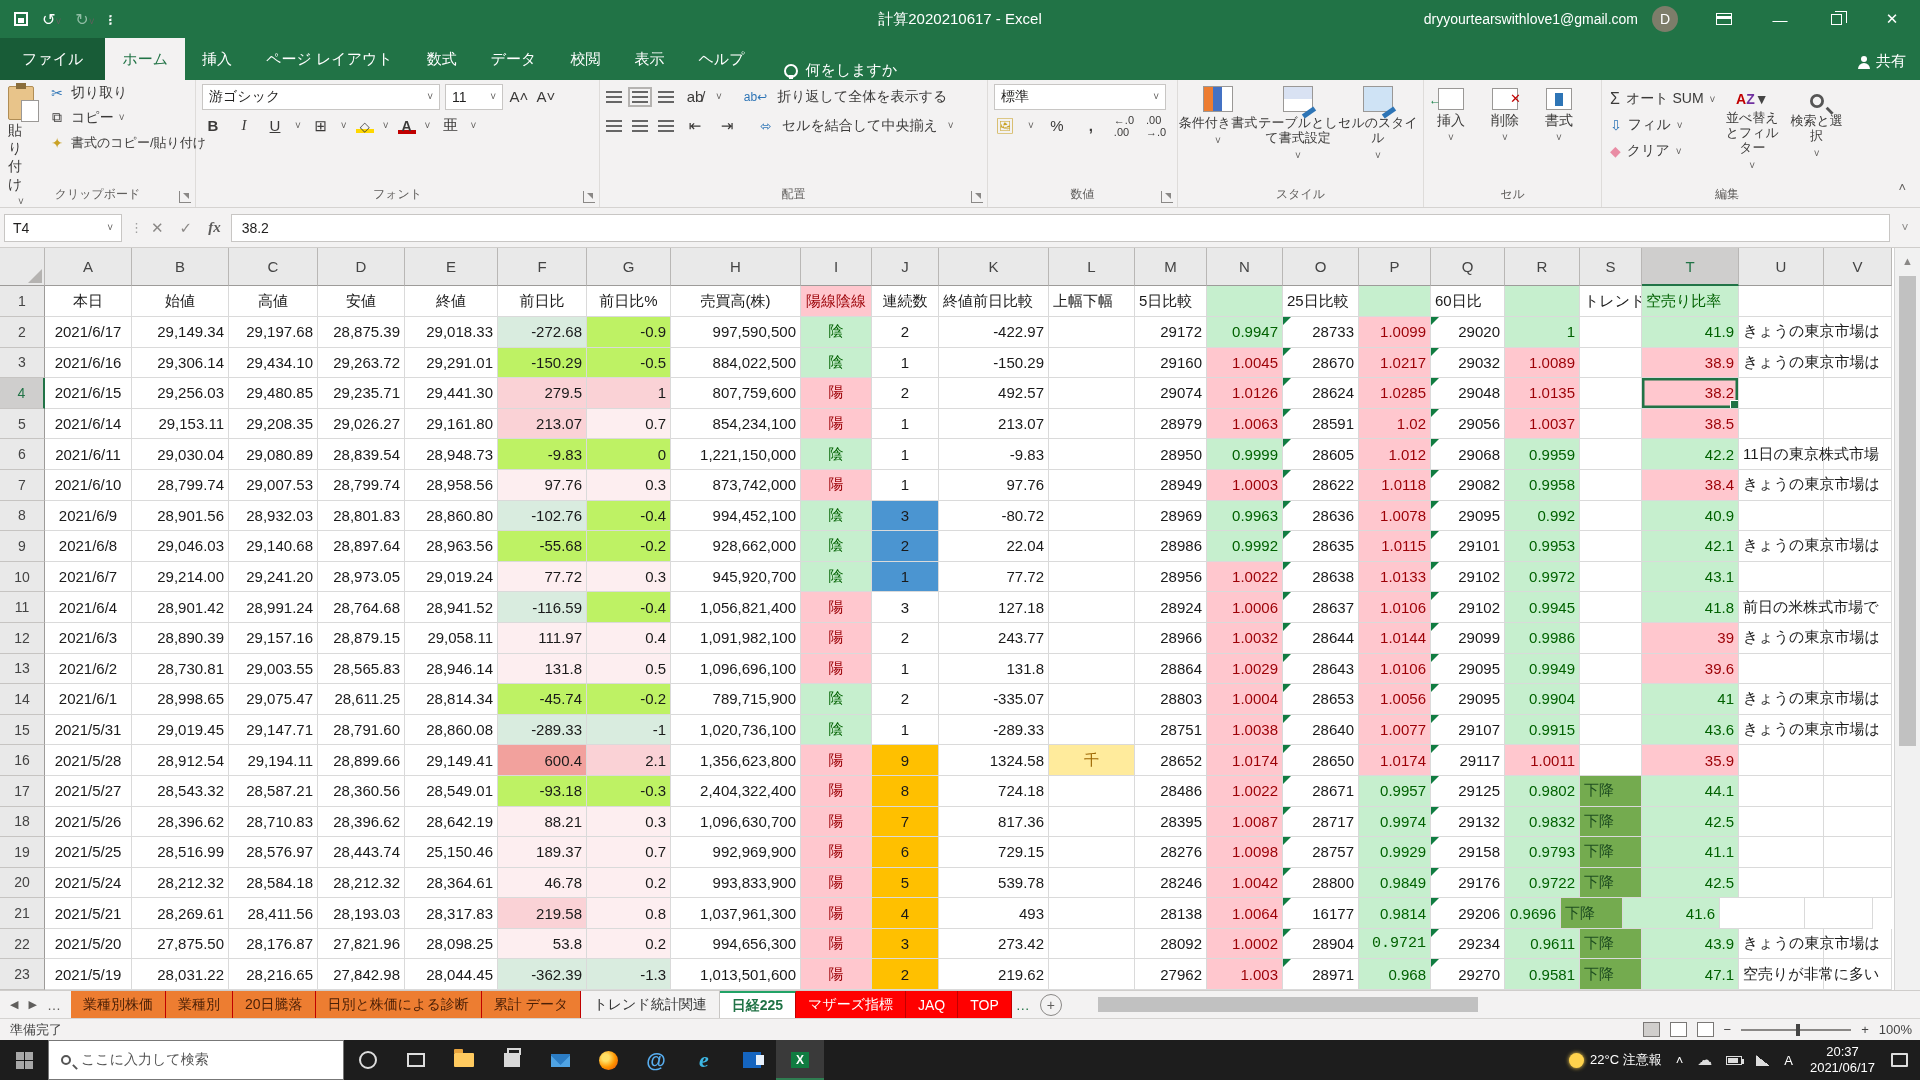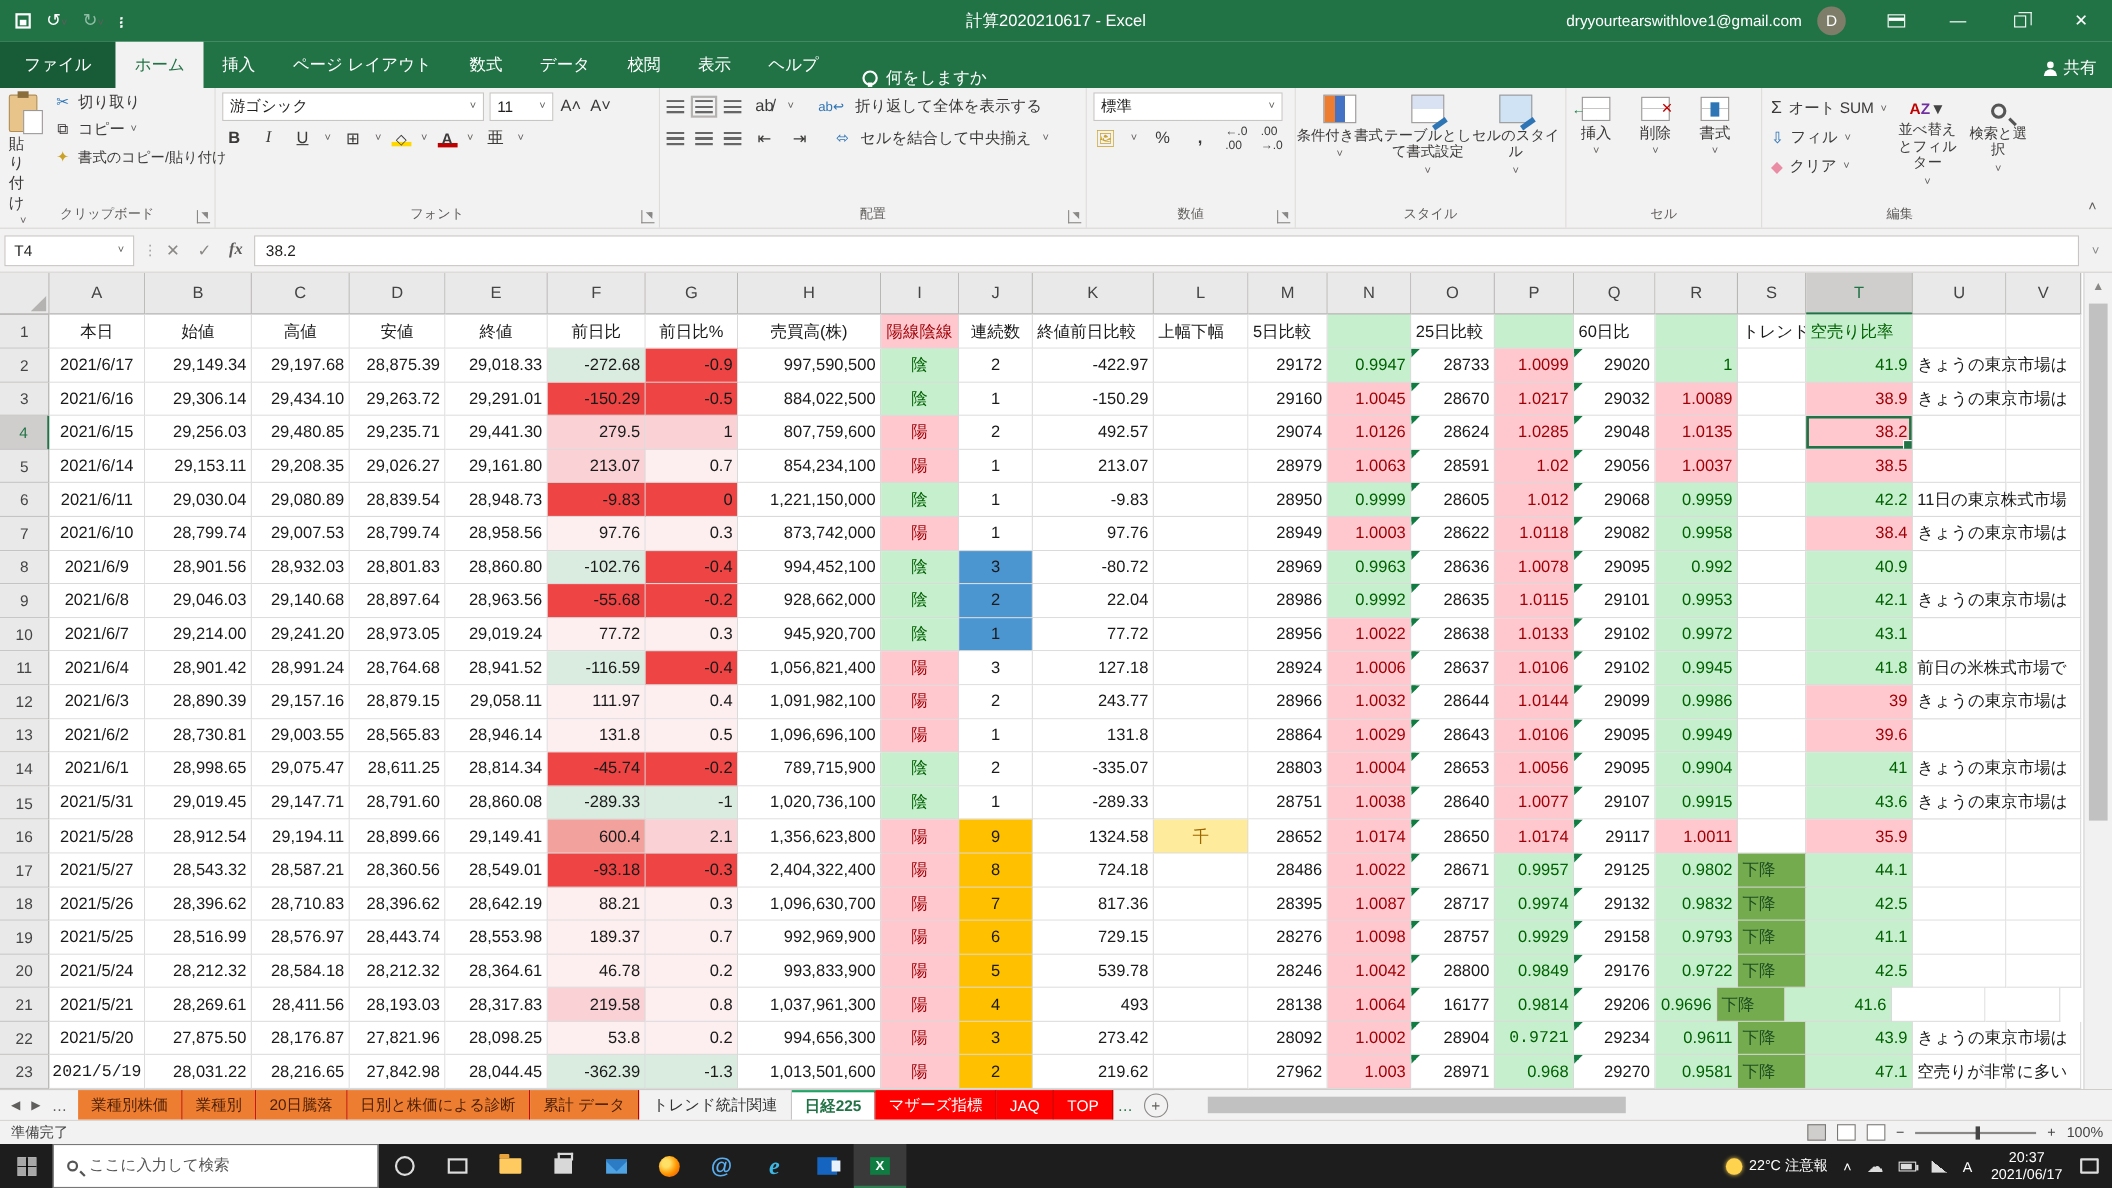--- a/index.html
+++ b/index.html
@@ -101,21 +101,21 @@
   .rh { background:#e9e9e9; border-right:1px solid #9d9b99; border-bottom:1px solid #c6c4c2;
     color:#444; font-size:14px; display:flex; align-items:center; justify-content:center; }
   .rh.hl { background:#cfcecd; color:#217346; border-right:2px solid #217346; }
   .cell { border-right:1px solid #dadada; border-bottom:1px solid #dadada; font-size:15px; color:#1a1a1a;
     display:flex; align-items:center; padding:0 4px; background:#fff; position:relative; white-space:nowrap; overflow:hidden; }
   .cell.a-c { justify-content:center; } .cell.a-r { justify-content:flex-end; } .cell.a-l { justify-content:flex-start; }
   .cell.ovf { overflow:visible; z-index:2; }
   .s-g  { background:#c6efce; color:#006100; }
   .s-p  { background:#ffc7ce; color:#9c0006; }
   .s-gf { background:#c6efce; }
-  .s-gn1{ background:#ef4444; } .s-gn2{ background:#d9ecdf; }
+  .s-gn1{ background:#bef264; } .s-gn2{ background:#d9ecdf; }
   .s-pk1{ background:#fdeef0; } .s-pk2{ background:#fad2d6; } .s-pk3{ background:#f2a19d; }
   .s-blue{ background:#4b95d1; color:#1a1a1a; }
   .s-org { background:#ffc000; color:#1a1a1a; }
   .s-yel { background:#ffeb9c; color:#9c6500; justify-content:center !important; }
   .s-dg  { background:#74ab4f; color:#1e4d21; }
   .tri::before { content:""; position:absolute; top:0; left:0; border:4px solid transparent;
     border-top-color:#107c41; border-left-color:#107c41; }
   .cell.sel { box-shadow: inset 0 0 0 2.5px #217346; z-index:3; }
   .cell.sel::after { content:""; position:absolute; right:-1px; bottom:-1px; width:7px; height:7px;
     background:#217346; border:1px solid #fff; }
@@ -907,21 +907,21 @@
         <div class="cell a-r s-g" style="width: 97px;">42.5</div>
         <div class="cell a-l" style="width: 85px;"></div>
         <div class="cell a-l" style="width: 68px;"></div>
       </div>
       <div class="grow">
         <div class="rh" style="width: 45px;">19</div>
         <div class="cell a-c" style="width: 87px;">2021/5/25</div>
         <div class="cell a-r" style="width: 97px;">28,516.99</div>
         <div class="cell a-r" style="width: 89px;">28,576.97</div>
         <div class="cell a-r" style="width: 87px;">28,443.74</div>
-        <div class="cell a-r" style="width: 93px;">28,553.98</div>
+        <div class="cell a-r" style="width: 93px;">25,150.46</div>
         <div class="cell a-r s-pk1" style="width: 89px;">189.37</div>
         <div class="cell a-r s-pk1" style="width: 84px;">0.7</div>
         <div class="cell a-r" style="width: 130px;">992,969,900</div>
         <div class="cell a-c s-p" style="width: 71px;">陽</div>
         <div class="cell a-c s-org" style="width: 67px;">6</div>
         <div class="cell a-r" style="width: 110px;">729.15</div>
         <div class="cell a-c" style="width: 86px;"></div>
         <div class="cell a-r" style="width: 72px;">28276</div>
         <div class="cell a-r s-p" style="width: 76px;">1.0098</div>
         <div class="cell a-r tri" style="width: 76px;">28757</div>
@@ -1003,21 +1003,21 @@
         <div class="cell a-r s-g" style="width: 72px; font-family: Liberation Mono, monospace;">0.9721</div>
         <div class="cell a-r tri" style="width: 74px;">29234</div>
         <div class="cell a-r s-g" style="width: 75px;">0.9611</div>
         <div class="cell a-l s-dg" style="width: 62px;">下降</div>
         <div class="cell a-r s-g" style="width: 97px;">43.9</div>
         <div class="cell a-l ovf" style="width: 85px;">きょうの東京市場は</div>
         <div class="cell a-l" style="width: 68px;"></div>
       </div>
       <div class="grow">
         <div class="rh" style="width: 45px;">23</div>
-        <div class="cell a-c" style="width: 87px; font-family: Liberation Mono, monospace;">2021/5/19</div>
+        <div class="cell a-c" style="width: 87px;">2021/5/19</div>
         <div class="cell a-r" style="width: 97px;">28,031.22</div>
         <div class="cell a-r" style="width: 89px;">28,216.65</div>
         <div class="cell a-r" style="width: 87px;">27,842.98</div>
         <div class="cell a-r" style="width: 93px;">28,044.45</div>
         <div class="cell a-r s-gn2" style="width: 89px;">-362.39</div>
         <div class="cell a-r s-gn2" style="width: 84px;">-1.3</div>
         <div class="cell a-r" style="width: 130px;">1,013,501,600</div>
         <div class="cell a-c s-p" style="width: 71px;">陽</div>
         <div class="cell a-c s-org" style="width: 67px;">2</div>
         <div class="cell a-r" style="width: 110px;">219.62</div>

